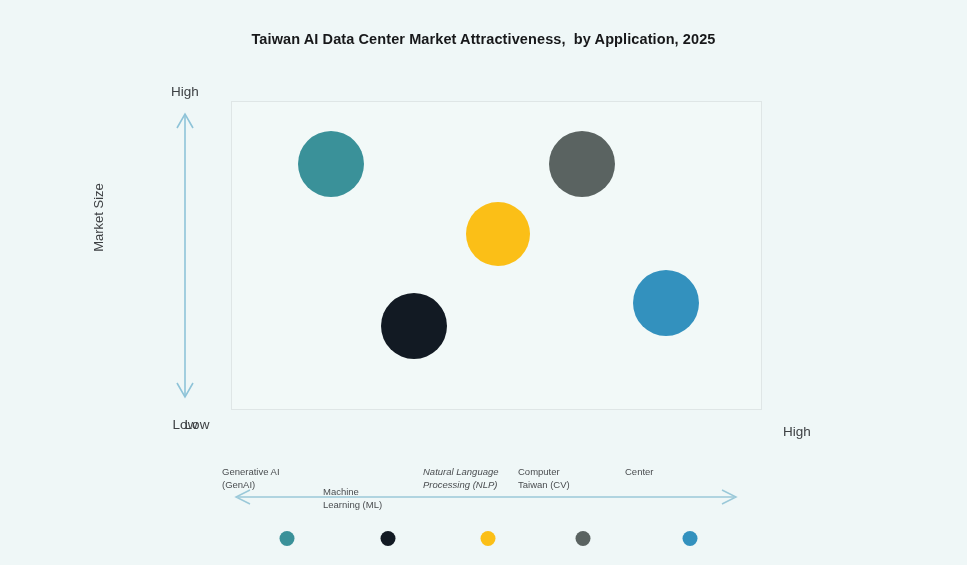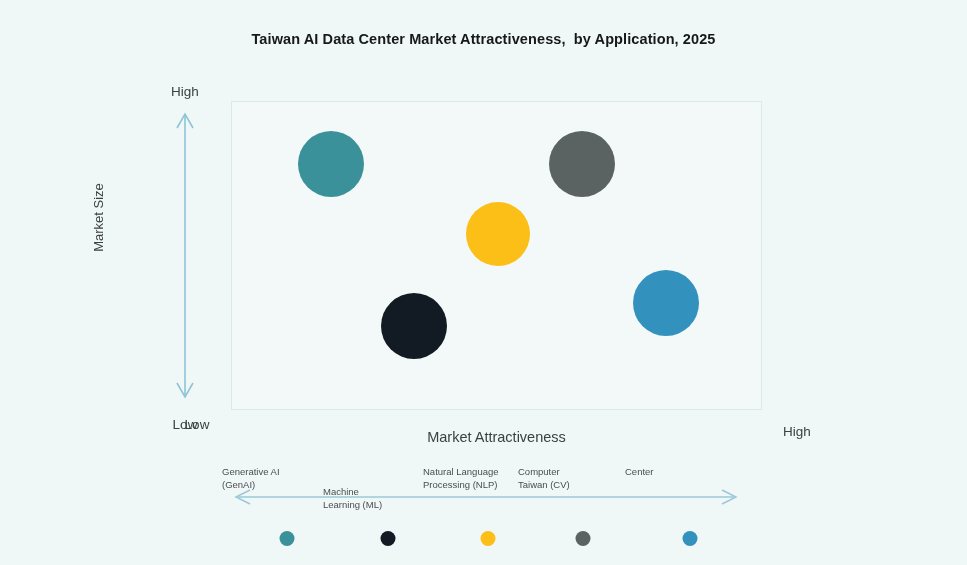--- a/index.html
+++ b/index.html
@@ -170,39 +170,38 @@
     <svg width="34" height="295" viewBox="0 0 34 295">
       <line x1="17" y1="8" x2="17" y2="287" stroke="#8ec3d8" stroke-width="1.6"></line>
       <polyline points="9,20 17,6 25,20" fill="none" stroke="#8ec3d8" stroke-width="1.6"></polyline>
       <polyline points="9,275 17,289 25,275" fill="none" stroke="#8ec3d8" stroke-width="1.6"></polyline>
     </svg>
   </div>
   <div class="y-axis-title">Market Size</div>
   <div class="y-high-label">High</div>
   <div class="y-low-label">Low</div>
 
-  <div class="x-axis-title">Market Attractiveness</div>
   <div class="x-low-label">Low</div>
   <div class="x-high-label">High</div>
 
   <div class="legend-arrow">
     <svg width="512" height="20" viewBox="0 0 512 20">
       <line x1="8" y1="10" x2="504" y2="10" stroke="#9bc9d9" stroke-width="1.5"></line>
       <polyline points="20,3 6,10 20,17" fill="none" stroke="#9bc9d9" stroke-width="1.5"></polyline>
       <polyline points="492,3 506,10 492,17" fill="none" stroke="#9bc9d9" stroke-width="1.5"></polyline>
     </svg>
   </div>
   <div id="legend-layer">
       <div class="legend-label" style="left: 222px;">Generative AI
 (GenAI)</div>
       <div class="legend-dot" title="Generative AI (GenAI)" style="left: 287px; background: rgb(58, 145, 153);"></div>
       <div class="legend-label" style="left: 323px; margin-top: 20px;">Machine
 Learning (ML)</div>
       <div class="legend-dot" title="Machine Learning (ML)" style="left: 388px; background: rgb(18, 26, 35);"></div>
-      <div class="legend-label" style="left: 423px;">Natural Language
+      <div class="legend-label" style="left: 423px; font-style: italic;">Natural Language
 Processing (NLP)</div>
       <div class="legend-dot" title="Natural Language Processing (NLP)" style="left: 488px; background: rgb(251, 191, 23);"></div>
       <div class="legend-label" style="left: 518px;">Computer
 Taiwan (CV)</div>
       <div class="legend-dot" title="Computer Vision (CV)" style="left: 583px; background: rgb(90, 99, 97);"></div>
       <div class="legend-label" style="left: 625px;">Center</div>
       <div class="legend-dot" title="Others" style="left: 690px; background: rgb(51, 145, 190);"></div>
     </div>
 
 </div>

